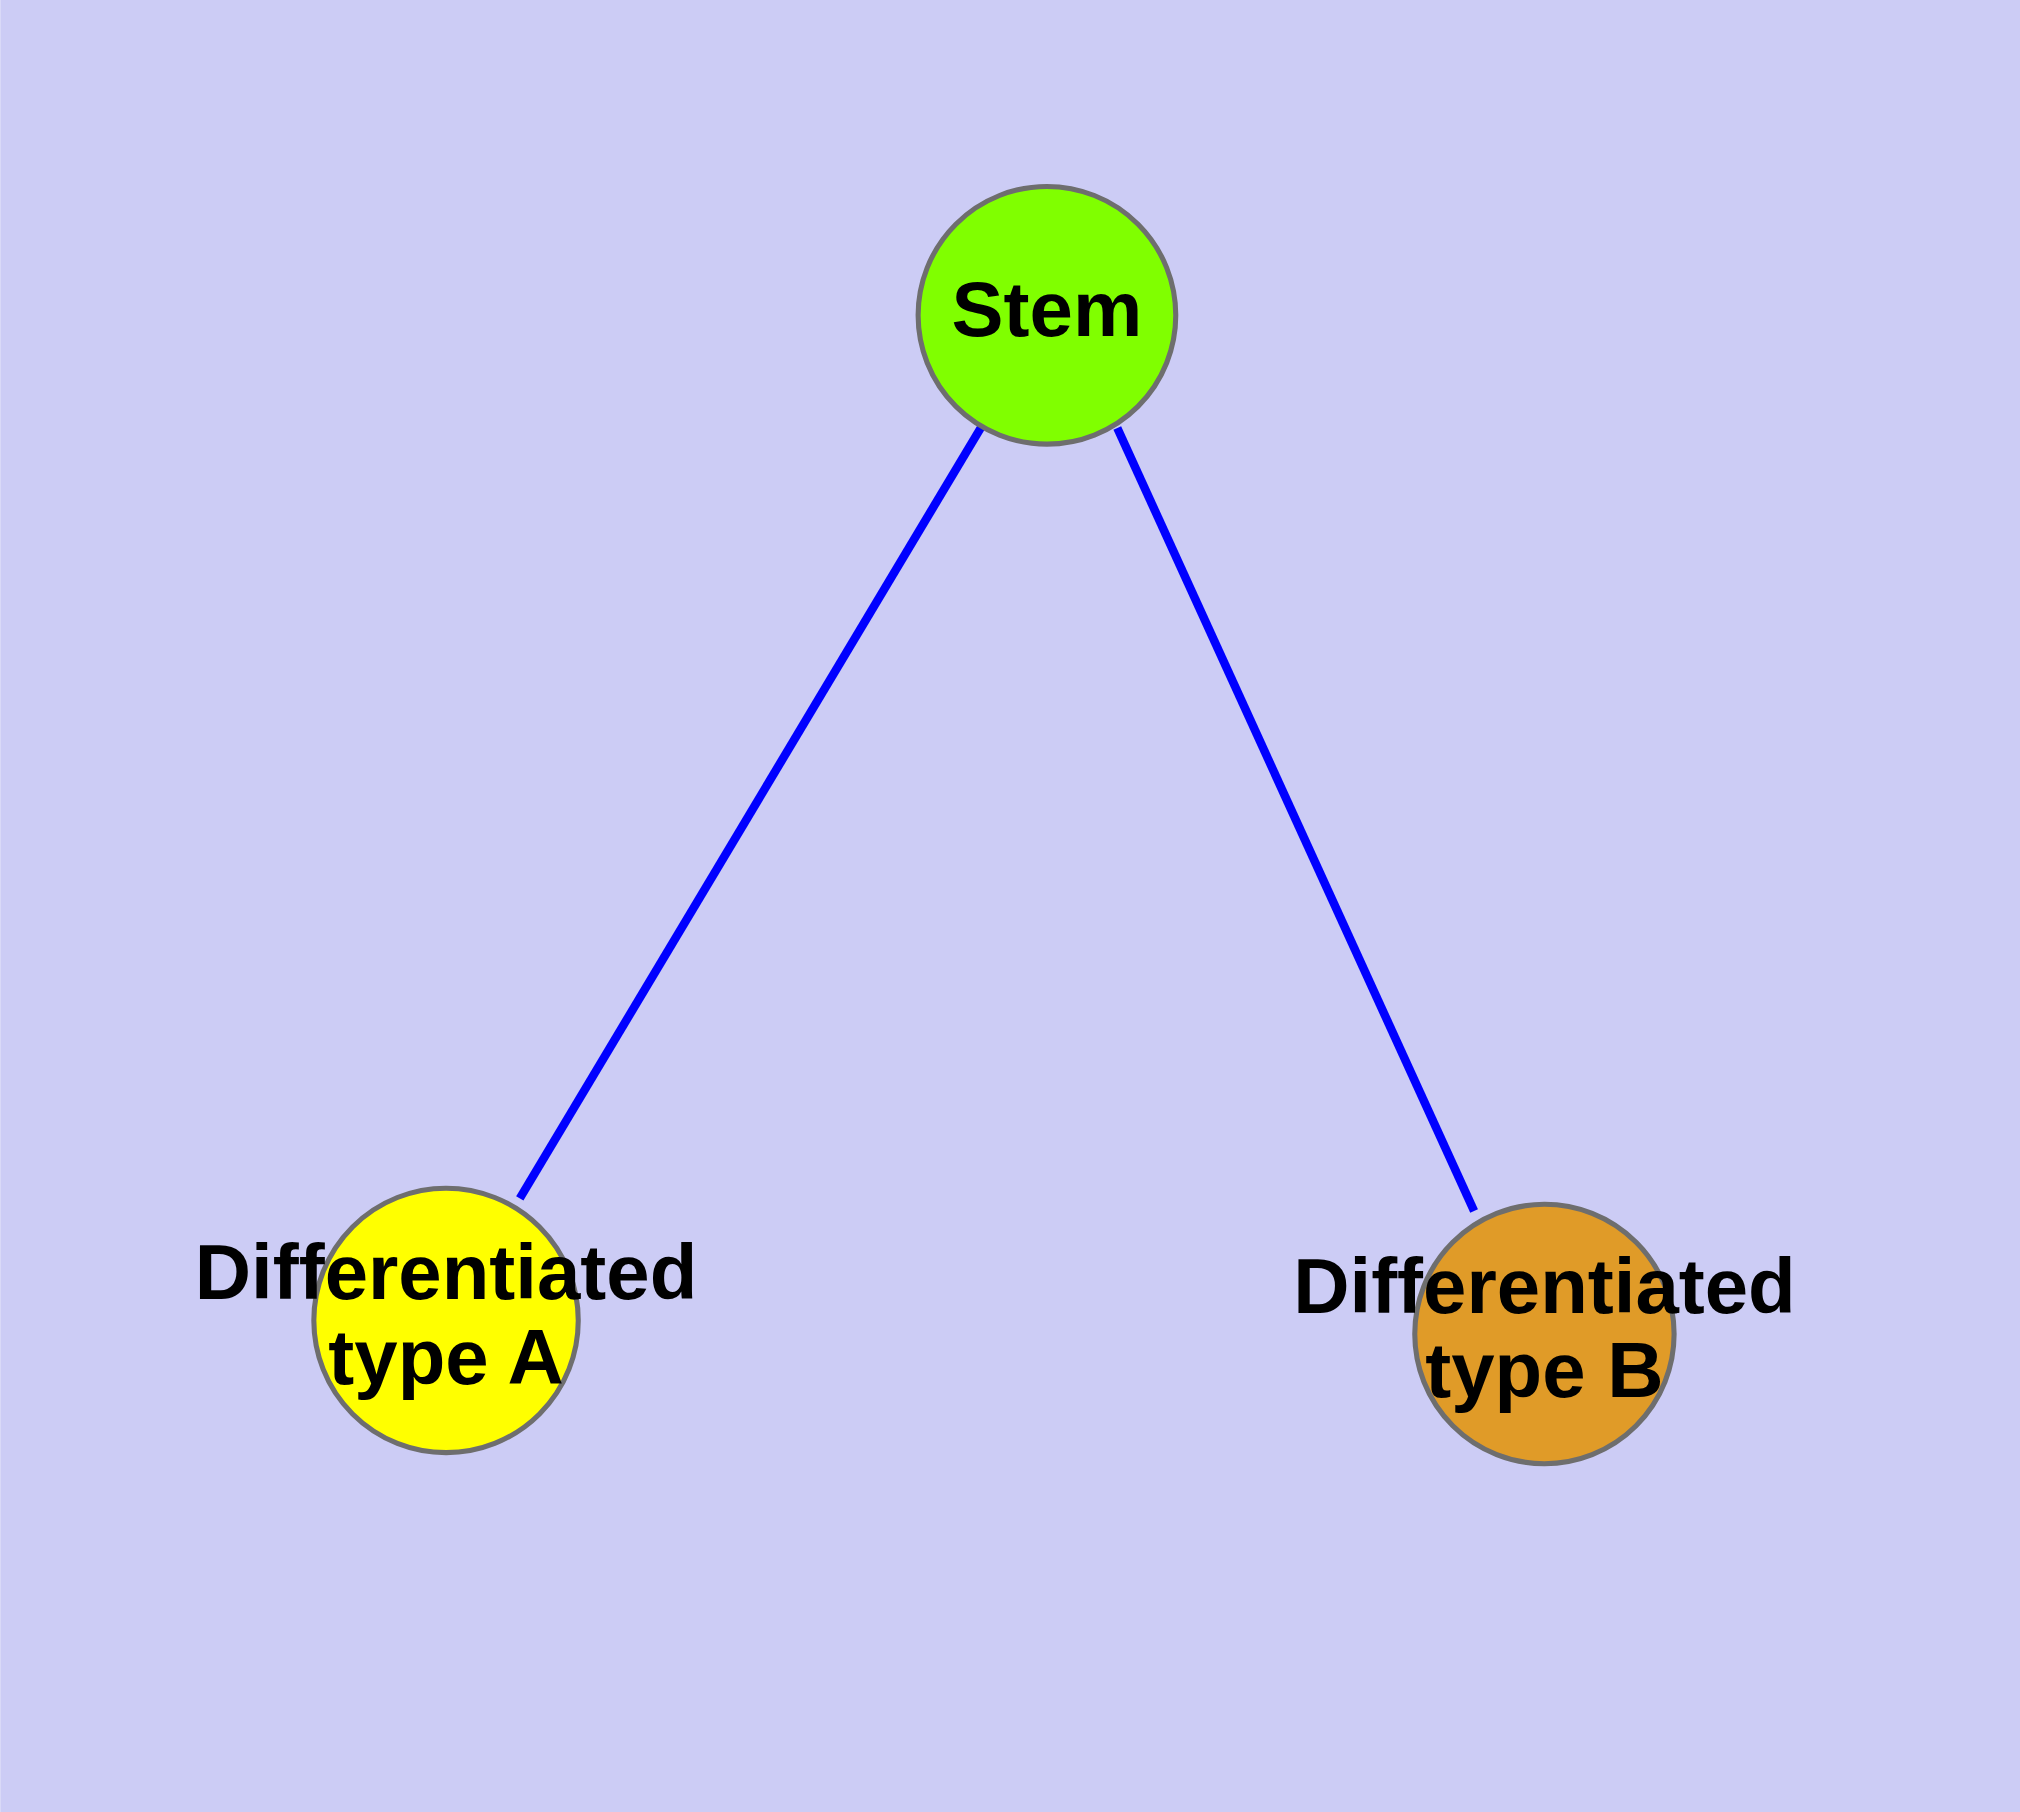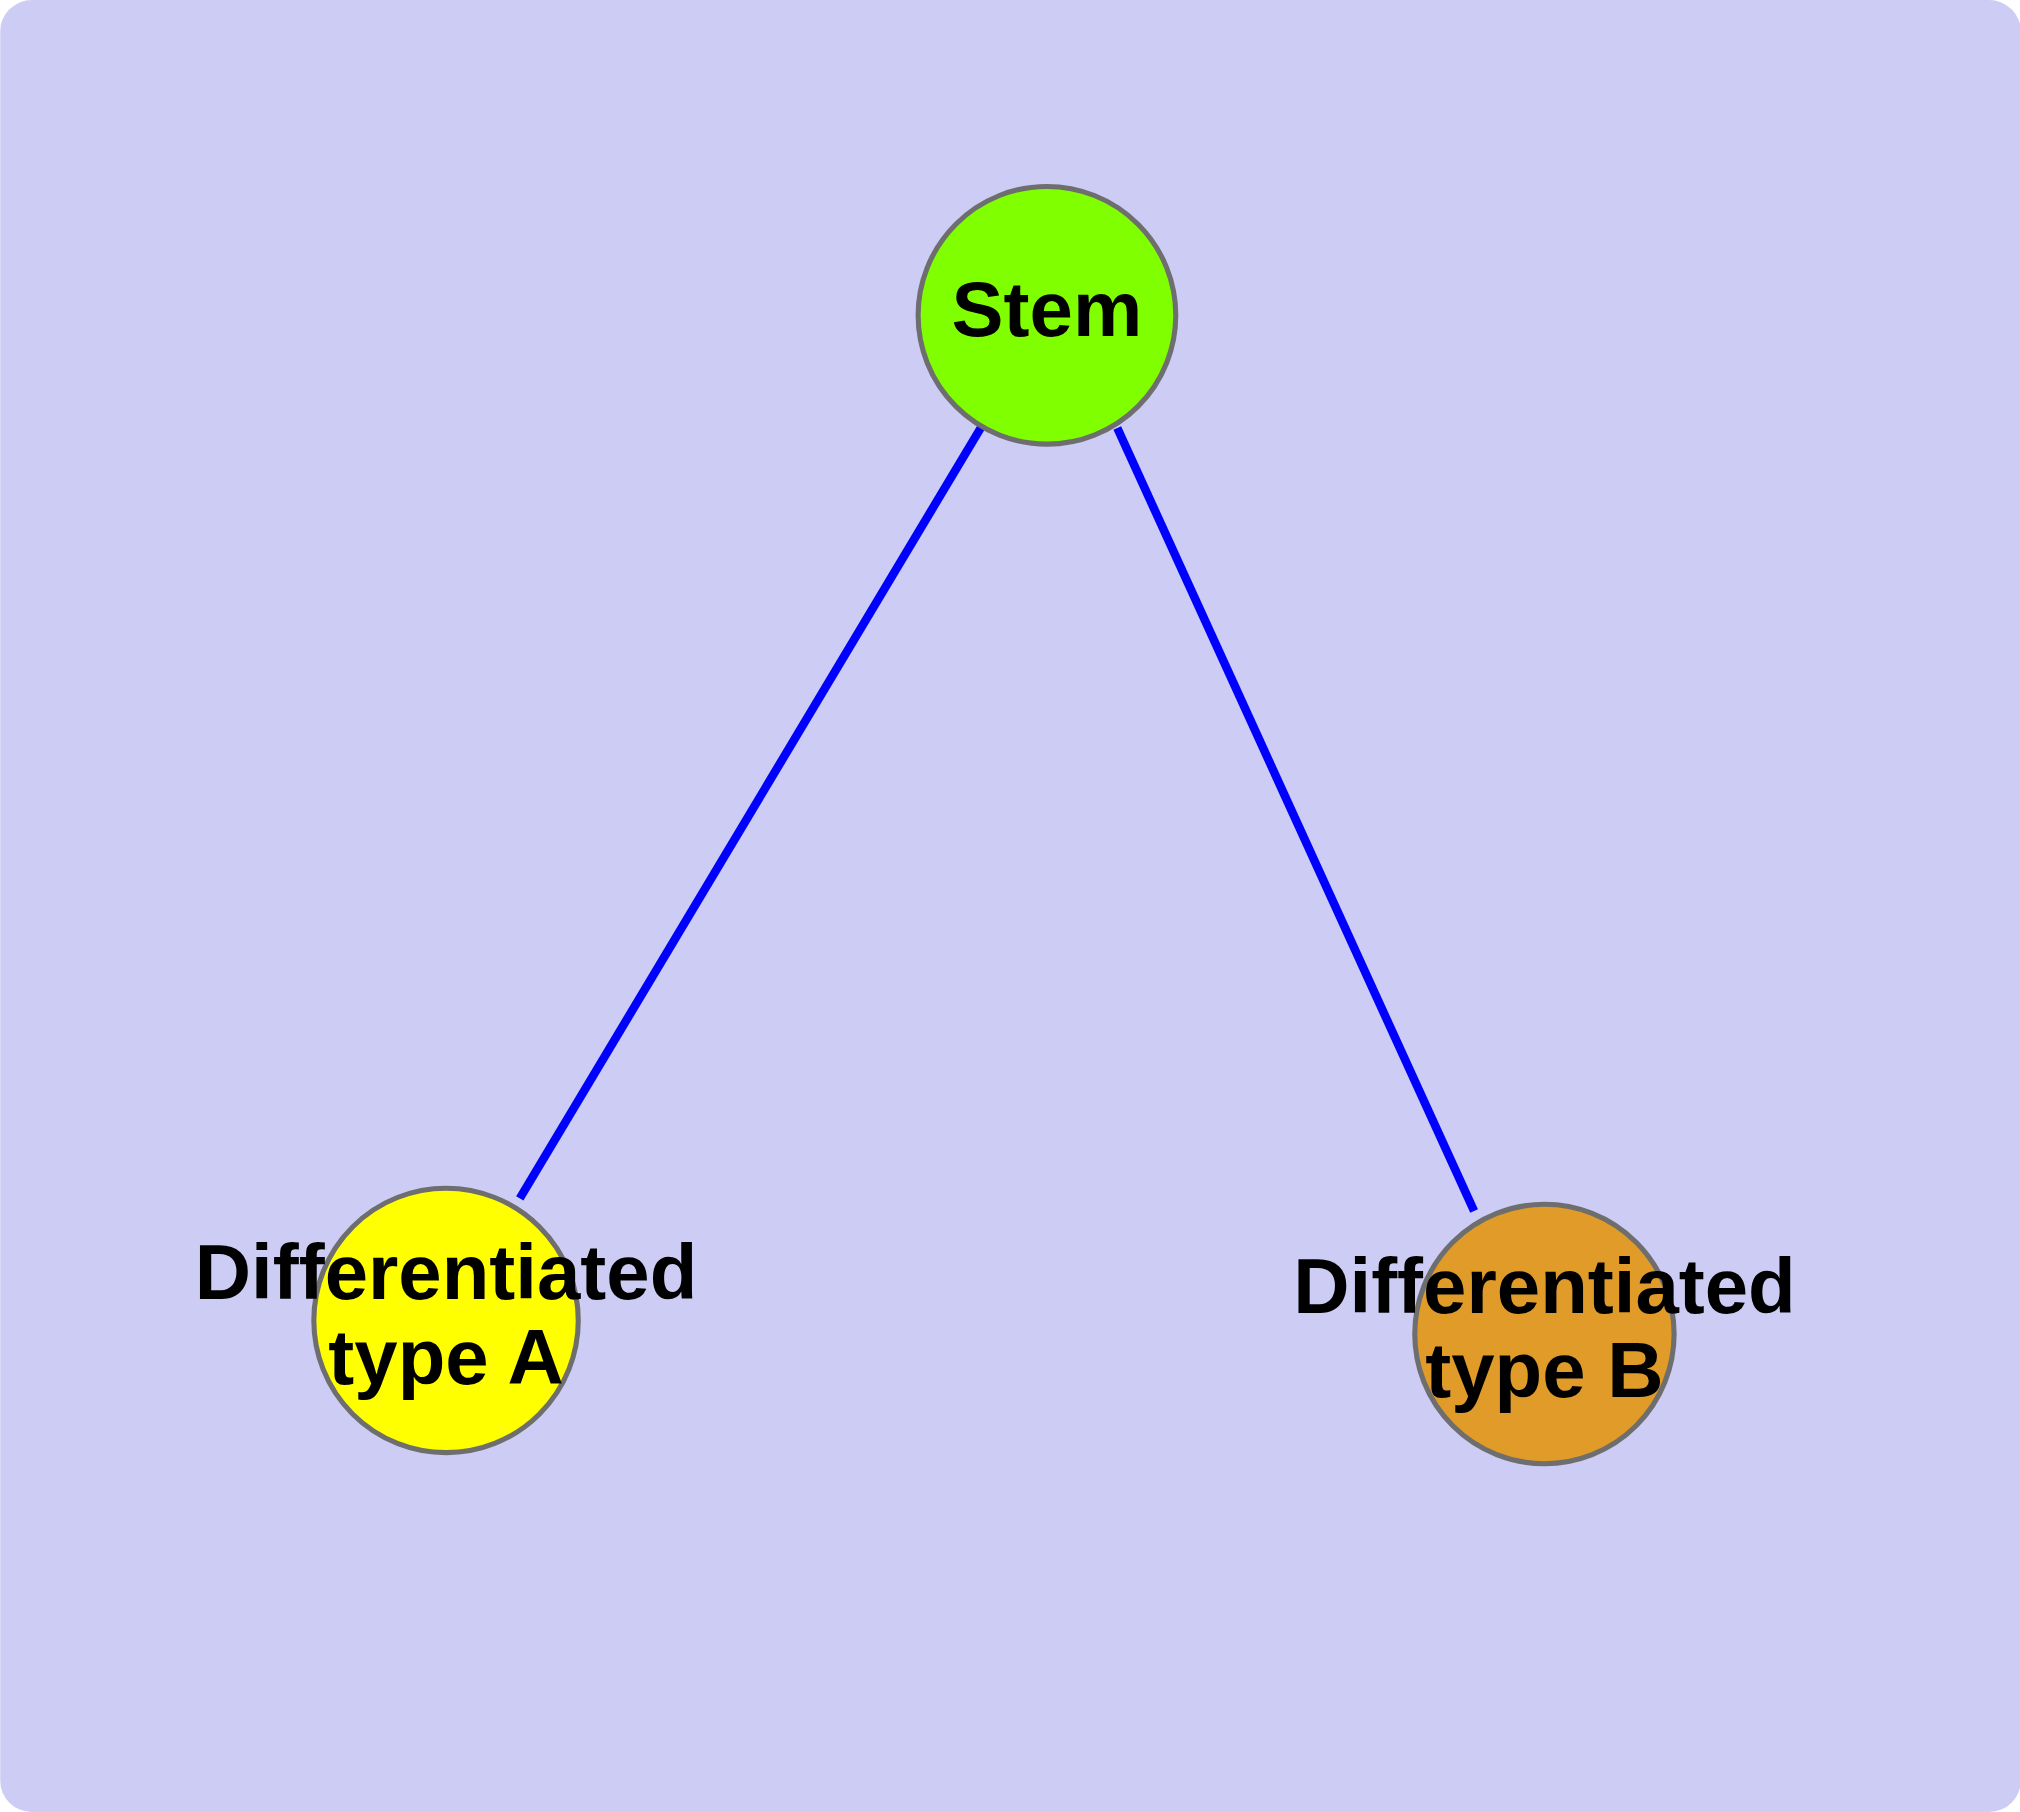--- a/index.html
+++ b/index.html
@@ -7,21 +7,20 @@
     margin: 0;
     padding: 0;
     background: #ffffff;
   }
   #canvas {
     position: relative;
     width: 2021px;
     height: 1812px;
     overflow: hidden;
     font-family: "Liberation Sans", sans-serif;
-    border-radius: 32px;
   }
   #graph-svg {
     position: absolute;
     top: 0;
     left: 0;
     width: 2021px;
     height: 1812px;
     display: block;
   }
   .node-label {

